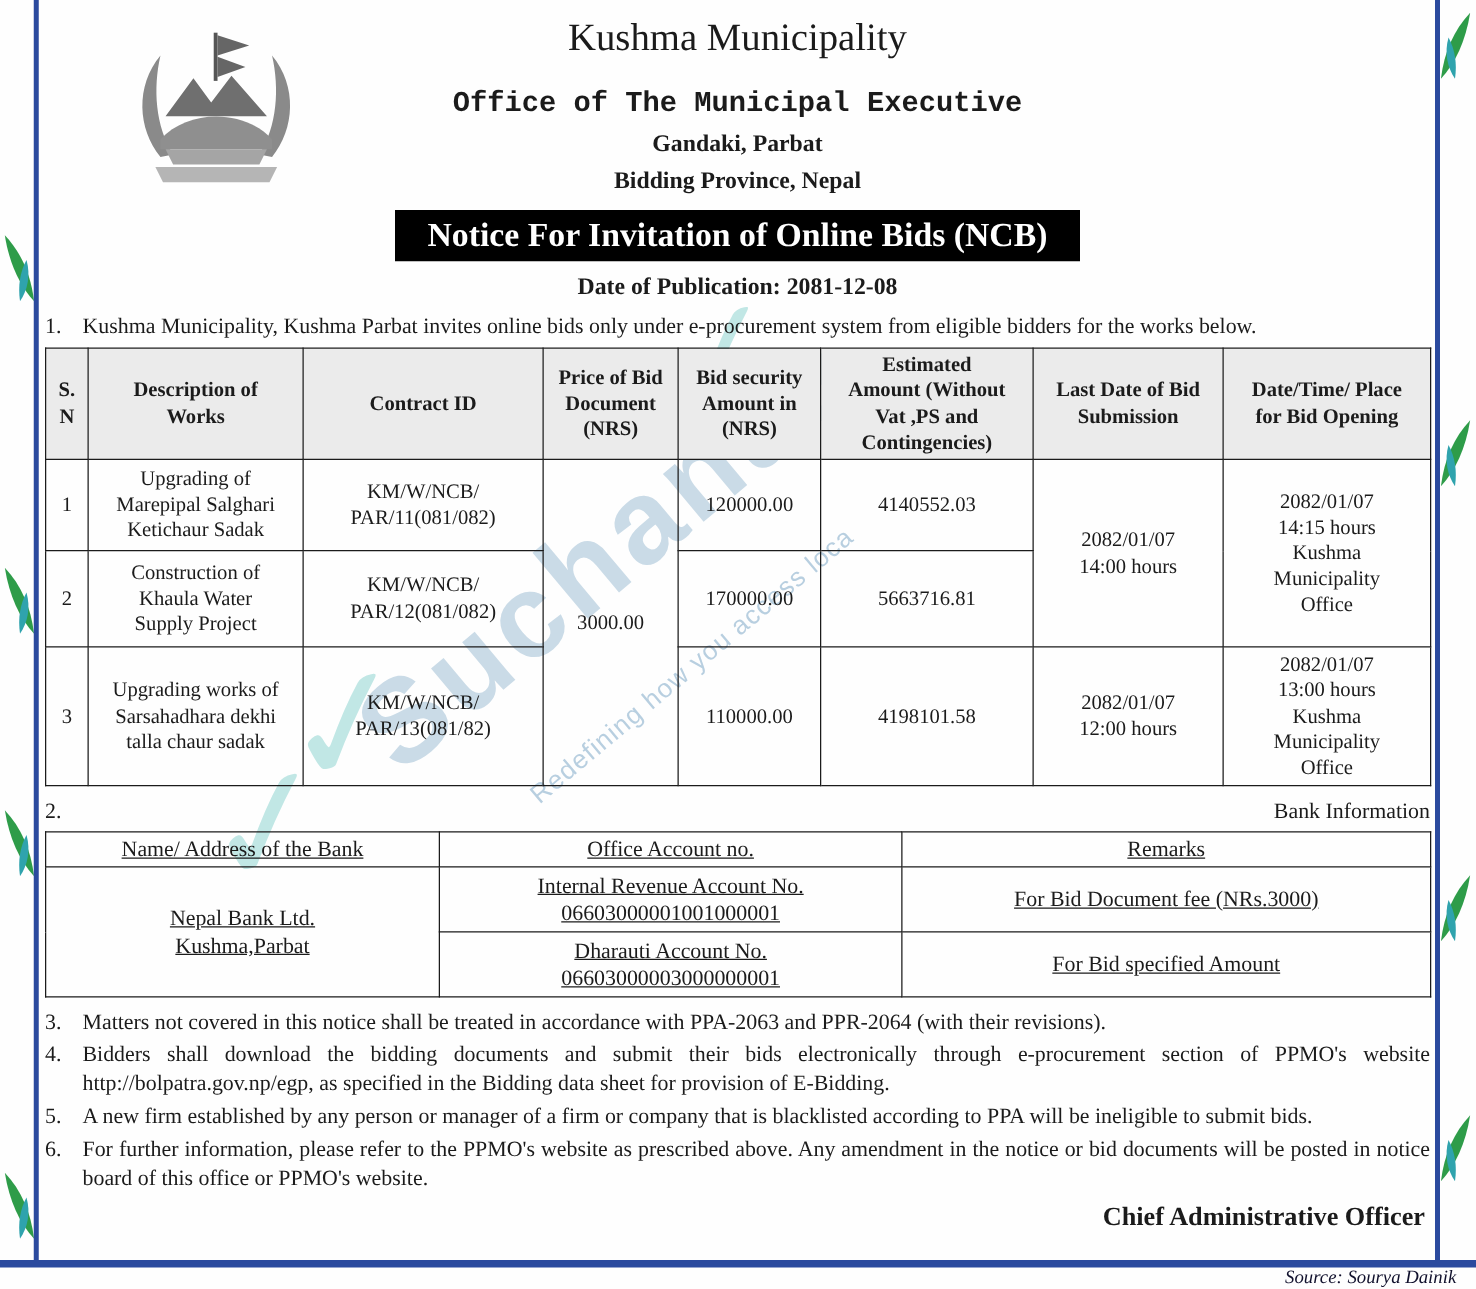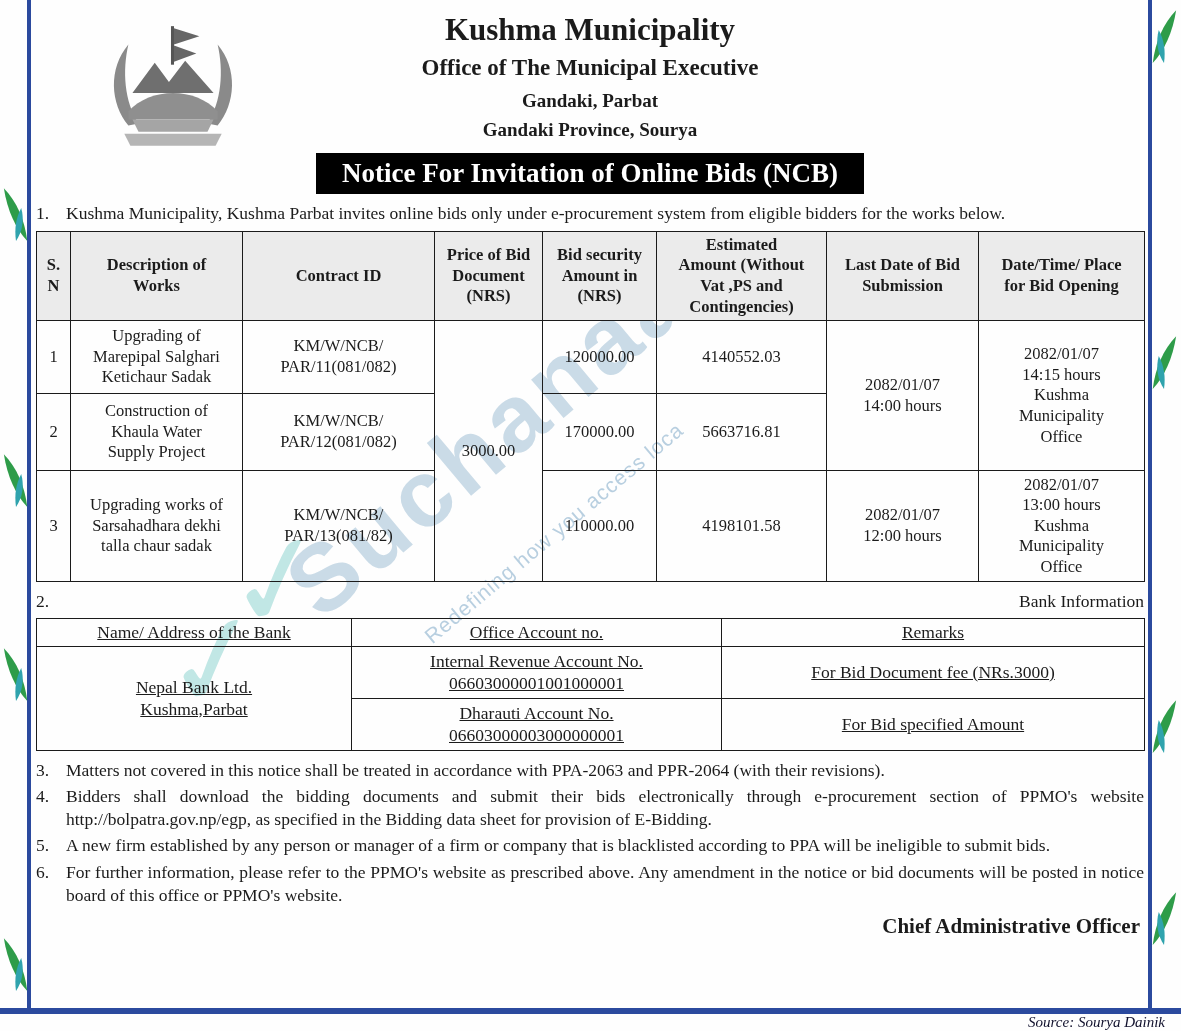--- a/index.html
+++ b/index.html
@@ -25,22 +25,22 @@
   .wm-tagline{position:absolute;left:420px;top:630px;transform:rotate(-40deg);transform-origin:0 0;
               font-family:"Liberation Sans","DejaVu Sans",sans-serif;font-size:21px;letter-spacing:1px;
               color:rgba(125,168,198,0.55);white-space:nowrap;}
   .wm-check{position:absolute;font-family:"DejaVu Sans",sans-serif;font-weight:bold;
             color:rgba(70,185,180,0.33);transform:rotate(-12deg);line-height:1;}
 
   
   .content{position:absolute;left:36px;top:0;width:1108px;z-index:2;}
   .logo{position:absolute;left:66px;top:24px;width:142px;height:124px;}
   .head{text-align:center;padding-top:12px;}
-  .t1{font-size:31px;font-weight:bold;}
-  .t2{font-size:23px;font-weight:bold;margin-top:7px;}
+  .t1{font-size:31px;font-weight:normal;}
+  .t2{font-size:23px;font-weight:bold;margin-top:22px;font-family:Liberation Mono, monospace;}
   .t3{font-size:19px;font-weight:bold;margin-top:9px;}
   .t4{font-size:19px;font-weight:bold;margin-top:7px;}
   .banner-wrap{margin-top:12px;}
   .banner{display:inline-block;background:#000000;color:#ffffff;font-size:27px;font-weight:bold;
           padding:5px 26px 5px;}
   .pubdate{font-size:19px;font-weight:bold;margin-top:10px;}
 
   .item{display:flex;margin-top:8px;font-size:17.5px;line-height:1.32;}
   .item .num{flex:0 0 30px;}
   .item .txt{flex:1;text-align:justify;}
@@ -131,24 +131,25 @@
         <path d="M26,86 C48,62 92,62 114,86 L114,94 L26,94 Z" fill="#8f8f8f"></path>
         <path d="M30,94 L110,94 L104,106 L36,106 Z" fill="#a5a5a5"></path>
         <path d="M22,108 L118,108 L112,120 L28,120 Z" fill="#b5b5b5"></path>
       </svg>
     </div>
 
     <div class="head">
       <div class="t1">Kushma Municipality</div>
       <div class="t2">Office of The Municipal Executive</div>
       <div class="t3">Gandaki, Parbat</div>
-      <div class="t4">Gandaki Province, Sourya</div>
+      <div class="t4">Bidding Province, Nepal</div>
       <div class="banner-wrap">
         <span class="banner">Notice For Invitation of Online Bids (NCB)</span>
       </div>
+      <div class="pubdate">Date of  Publication: 2081-12-08</div>
     </div>
 
     <div class="item">
       <span class="num">1.</span>
       <span class="txt">Kushma Municipality, Kushma Parbat invites online bids only under e-procurement system from eligible bidders for the works below.</span>
     </div>
 
     <table class="bids">
       <colgroup>
         <col style="width:34px">

